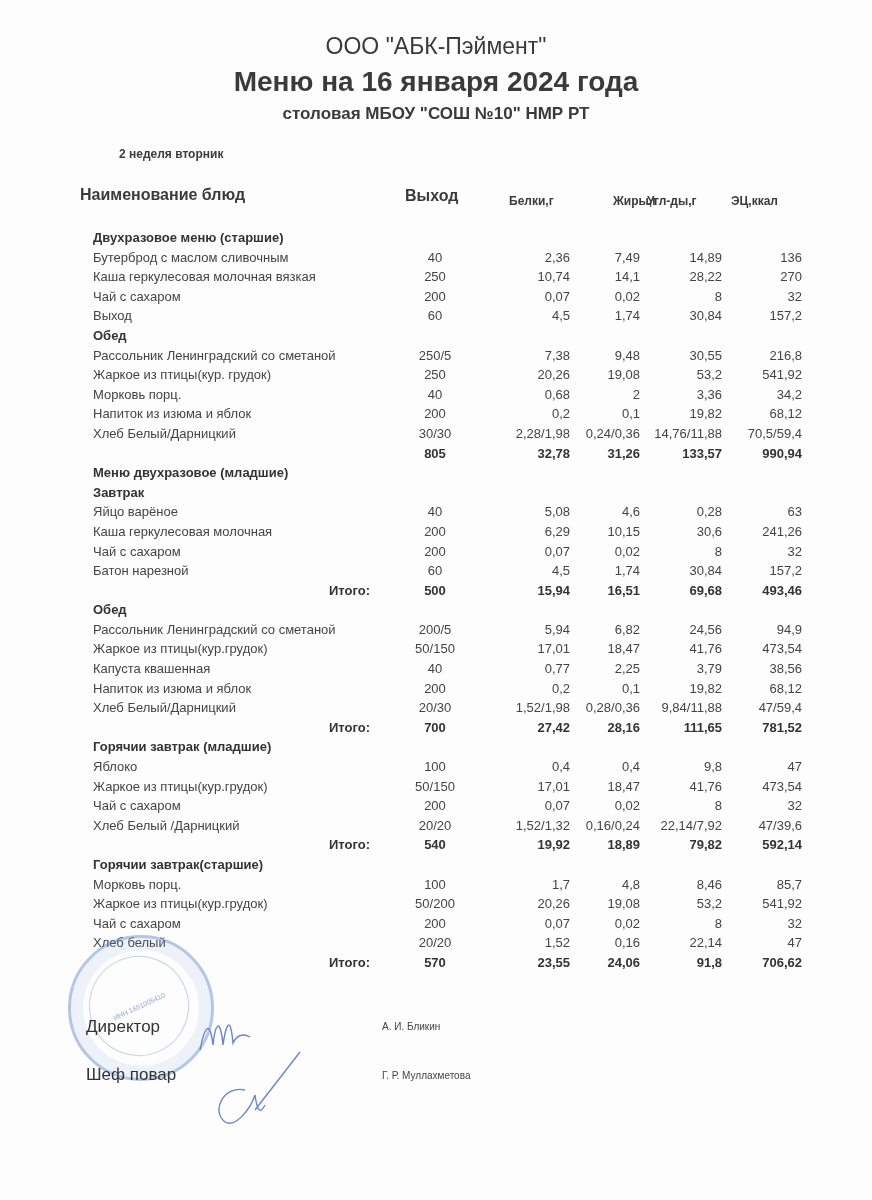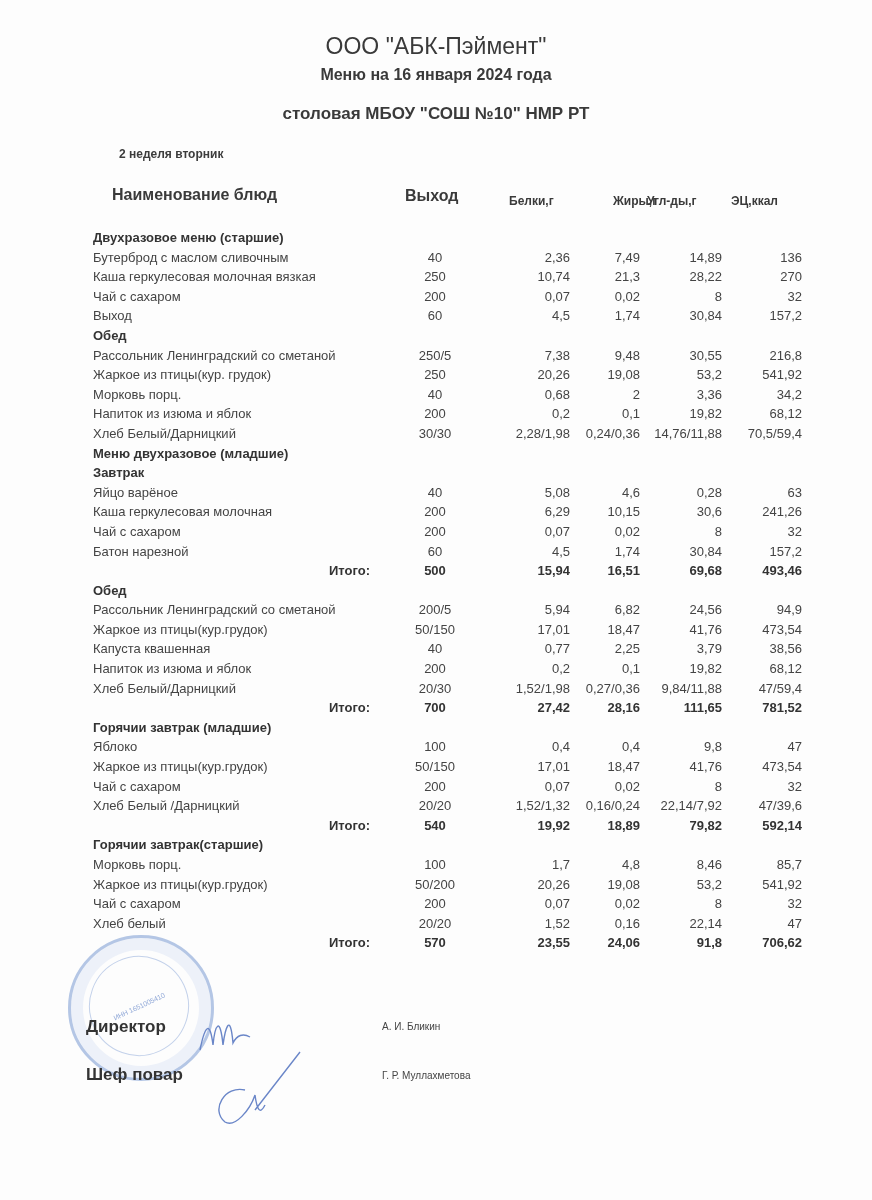--- a/index.html
+++ b/index.html
@@ -2,40 +2,40 @@
 <html><head>
 <meta charset="utf-8">
 <style>
   html, body { margin: 0; padding: 0; }
   body {
     width: 872px; height: 1200px; background: #fdfdfd; position: relative;
     overflow: hidden; font-family: "Liberation Sans", sans-serif; color: #333;
   }
   .title { position: absolute; left: 0; width: 872px; text-align: center; color: #3a3a3a; }
   .t1 { top: 33px; font-size: 23px; }
-  .t2 { top: 66px; font-size: 16px; font-weight: bold; }
+  .t2 { top: 66px; font-size: 28px; font-weight: bold; }
   .t3 { top: 104px; font-size: 17px; font-weight: bold; }
   .week { position: absolute; left: 95px; top: 147px; font-size: 12px; font-weight: bold; color: #3c3c3c; margin-left: 24px; }
   .hdr { position: absolute; font-weight: bold; color: #3a3a3a; }
-  .h-name { left: 112px; top: 186px; font-size: 16px; text-align: right; }
+  .h-name { left: 80px; top: 186px; font-size: 16px; text-align: right; }
   .h-out { left: 405px; top: 187px; font-size: 16px; }
   .h-c { top: 194px; font-size: 12px; }
   .rows { position: absolute; left: 0; top: 228px; width: 872px; }
   .row { position: relative; height: 19.6px; font-size: 13px; color: #444; }
   .row span { position: absolute; top: 2px; white-space: nowrap; }
   .name { left: 93px; }
   .itogo { left: 300px; width: 70px; text-align: right; font-weight: bold; }
   .out { left: 395px; width: 80px; text-align: center; }
   .c1 { left: 470px; width: 100px; text-align: right; }
   .c2 { left: 555px; width: 85px; text-align: right; }
   .c3 { left: 640px; width: 82px; text-align: right; }
   .c4 { left: 720px; width: 82px; text-align: right; }
   .row.section span.name { font-weight: bold; color: #333; }
   .row.total span { font-weight: bold; color: #333; }
-  .sig { position: absolute; font-size: 17px; font-weight: bold; color: #333; }
+  .sig { position: absolute; font-size: 17px; font-weight: normal; color: #333; }
   .sig-name { position: absolute; font-size: 10px; color: #444; }
   .stamp {
     position: absolute; left: 68px; top: 935px; width: 140px; height: 140px;
     border-radius: 50%; border: 3px solid rgba(90,130,200,0.45);
     box-shadow: inset 0 0 0 12px rgba(120,160,220,0.12);
   }
   .stamp-inner {
     position: absolute; left: 18px; top: 18px; width: 98px; height: 98px;
     border-radius: 50%; border: 1px solid rgba(90,130,200,0.35);
     font-size: 7px; color: rgba(70,110,190,0.6); text-align: center;
@@ -67,21 +67,21 @@
       <span class="out">40</span>
       <span class="c1">2,36</span>
       <span class="c2">7,49</span>
       <span class="c3">14,89</span>
       <span class="c4">136</span>
     </div>
     <div class="row item">
       <span class="name">Каша геркулесовая молочная вязкая</span>
       <span class="out">250</span>
       <span class="c1">10,74</span>
-      <span class="c2">21,3</span>
+      <span class="c2">14,1</span>
       <span class="c3">28,22</span>
       <span class="c4">270</span>
     </div>
     <div class="row item">
       <span class="name">Чай с сахаром</span>
       <span class="out">200</span>
       <span class="c1">0,07</span>
       <span class="c2">0,02</span>
       <span class="c3">8</span>
       <span class="c4">32</span>
@@ -130,20 +130,28 @@
       <span class="c4">68,12</span>
     </div>
     <div class="row item">
       <span class="name">Хлеб Белый/Дарницкий</span>
       <span class="out">30/30</span>
       <span class="c1">2,28/1,98</span>
       <span class="c2">0,24/0,36</span>
       <span class="c3">14,76/11,88</span>
       <span class="c4">70,5/59,4</span>
     </div>
+    <div class="row total">
+      <span class="itogo"></span>
+      <span class="out">805</span>
+      <span class="c1">32,78</span>
+      <span class="c2">31,26</span>
+      <span class="c3">133,57</span>
+      <span class="c4">990,94</span>
+    </div>
     <div class="row section">
       <span class="name">Меню двухразовое (младшие)</span>
     </div>
     <div class="row section">
       <span class="name"> Завтрак</span>
     </div>
     <div class="row item">
       <span class="name">Яйцо варёное</span>
       <span class="out">40</span>
       <span class="c1">5,08</span>
@@ -215,21 +223,21 @@
       <span class="out">200</span>
       <span class="c1">0,2</span>
       <span class="c2">0,1</span>
       <span class="c3">19,82</span>
       <span class="c4">68,12</span>
     </div>
     <div class="row item">
       <span class="name">Хлеб Белый/Дарницкий</span>
       <span class="out">20/30</span>
       <span class="c1">1,52/1,98</span>
-      <span class="c2">0,27/0,36</span>
+      <span class="c2">0,28/0,36</span>
       <span class="c3">9,84/11,88</span>
       <span class="c4">47/59,4</span>
     </div>
     <div class="row total">
       <span class="itogo">Итого:</span>
       <span class="out">700</span>
       <span class="c1">27,42</span>
       <span class="c2">28,16</span>
       <span class="c3">111,65</span>
       <span class="c4">781,52</span>

